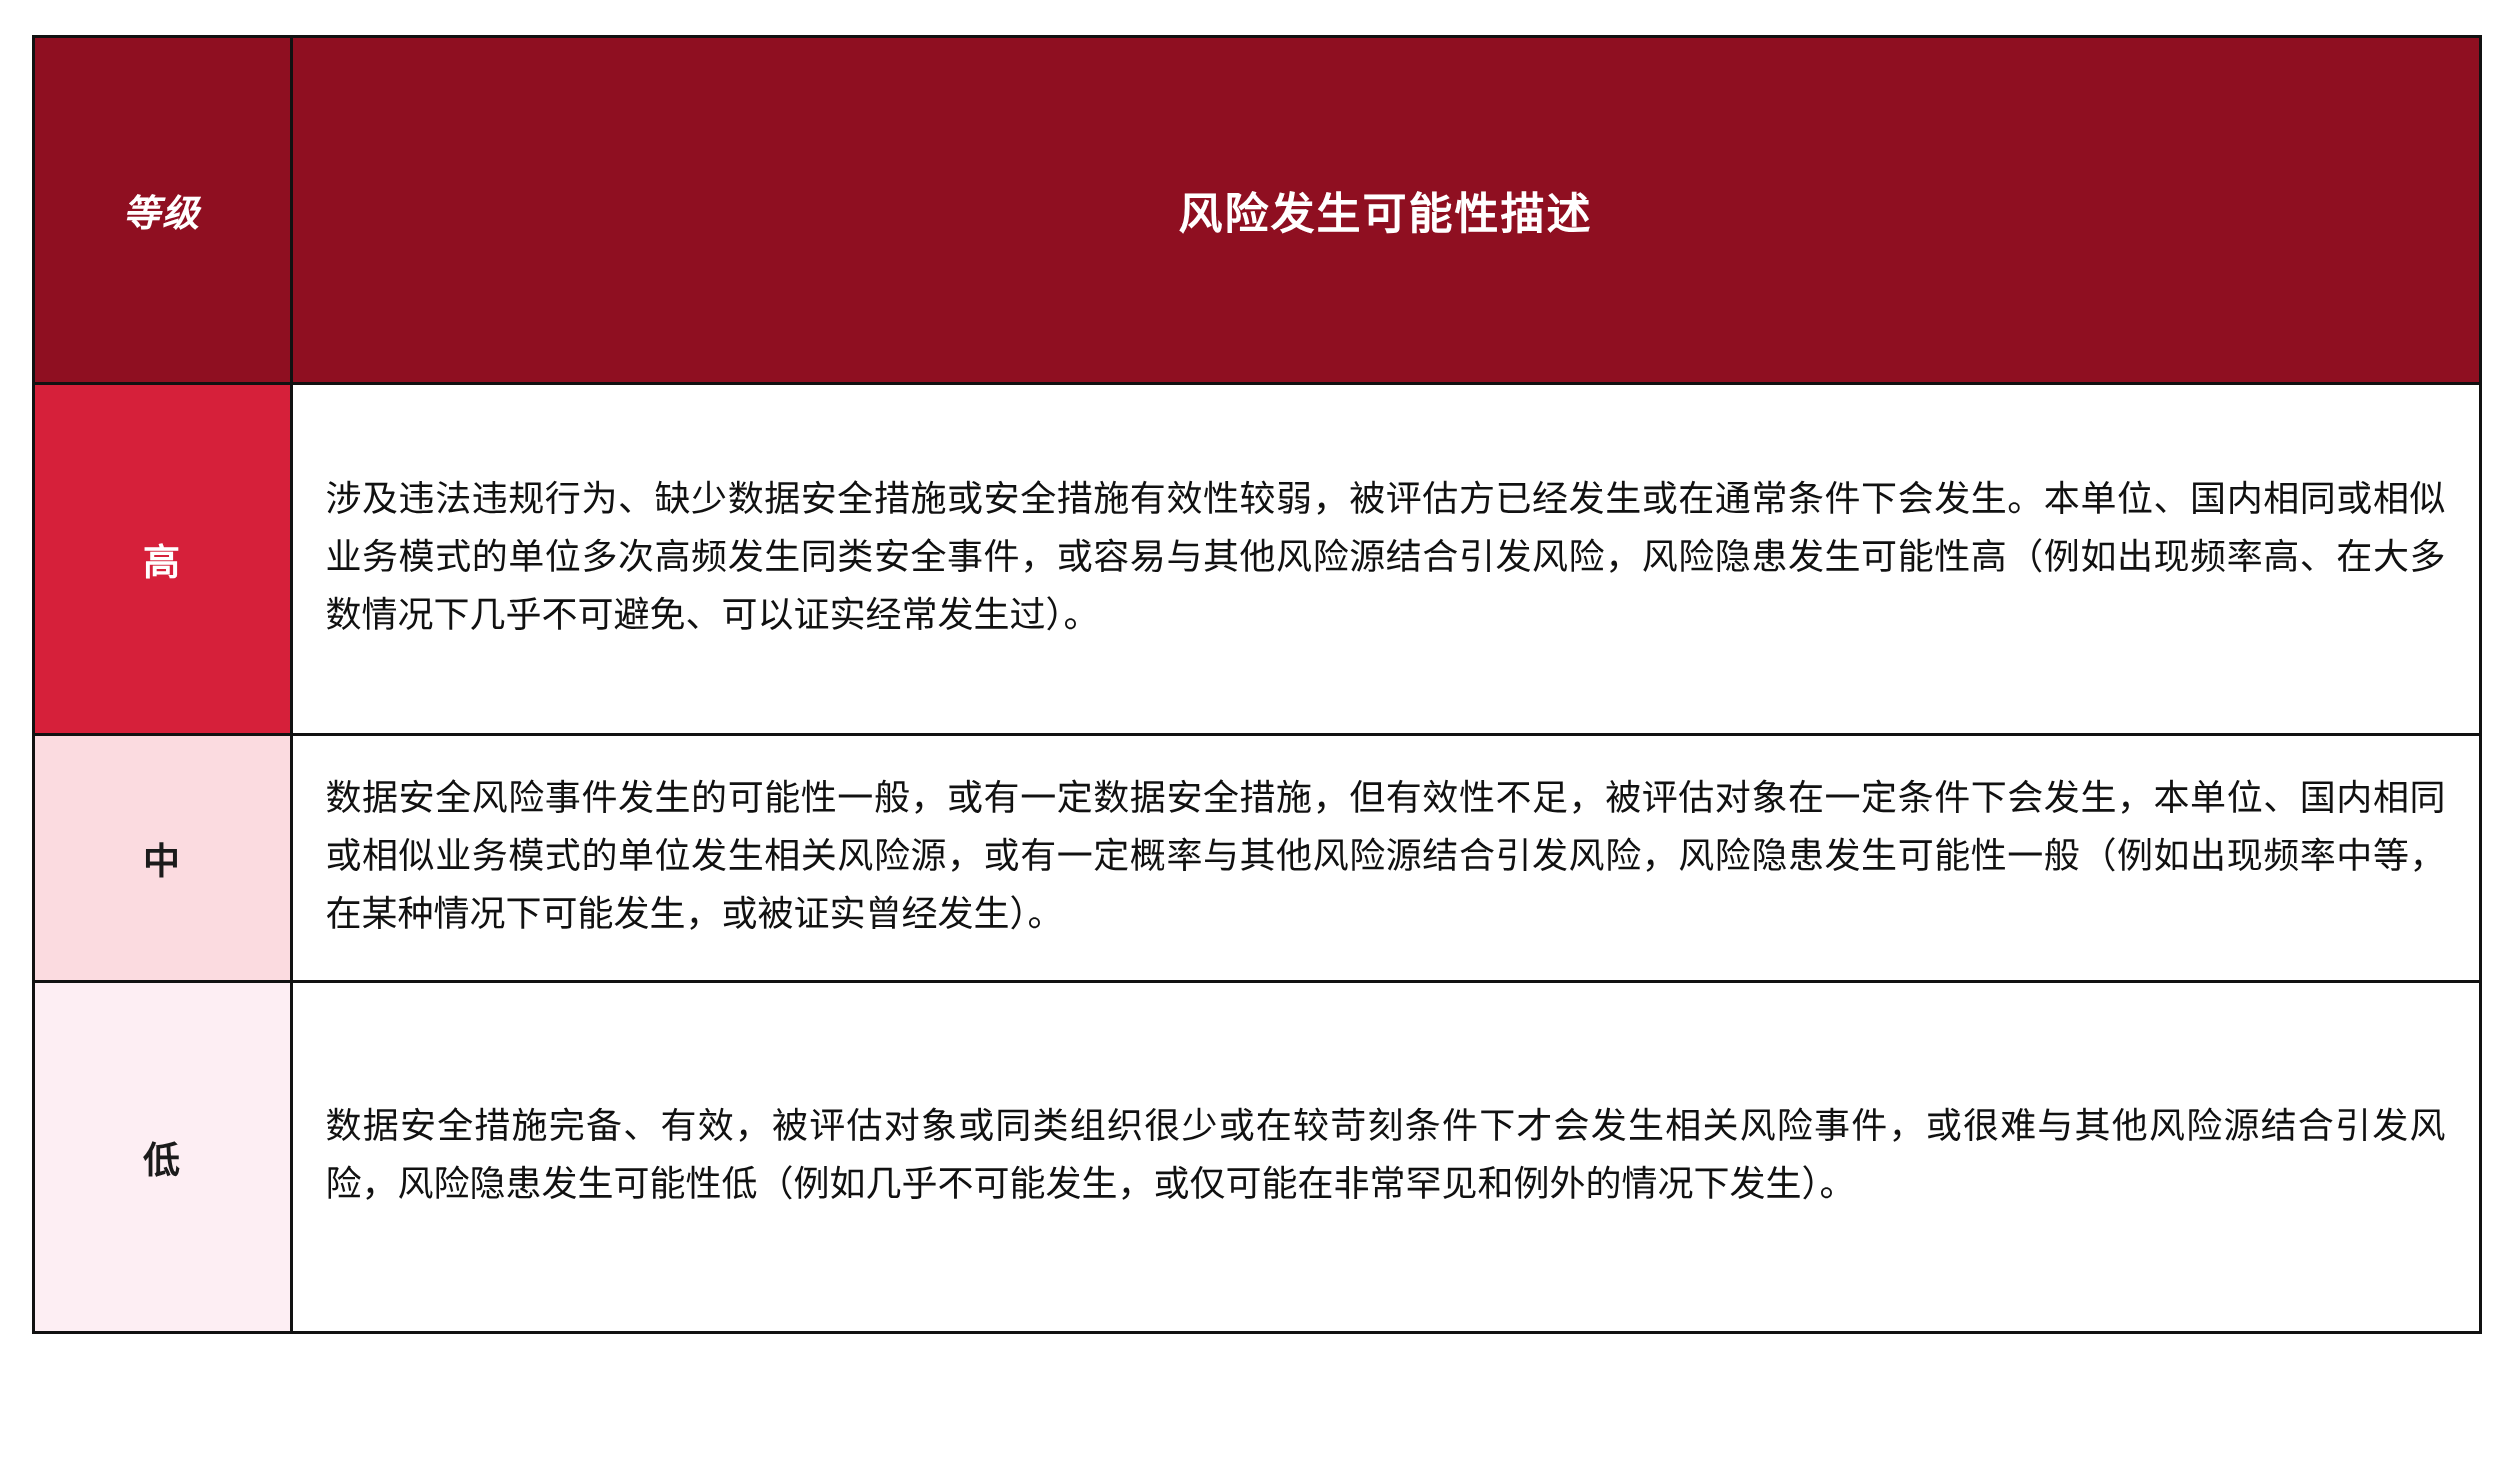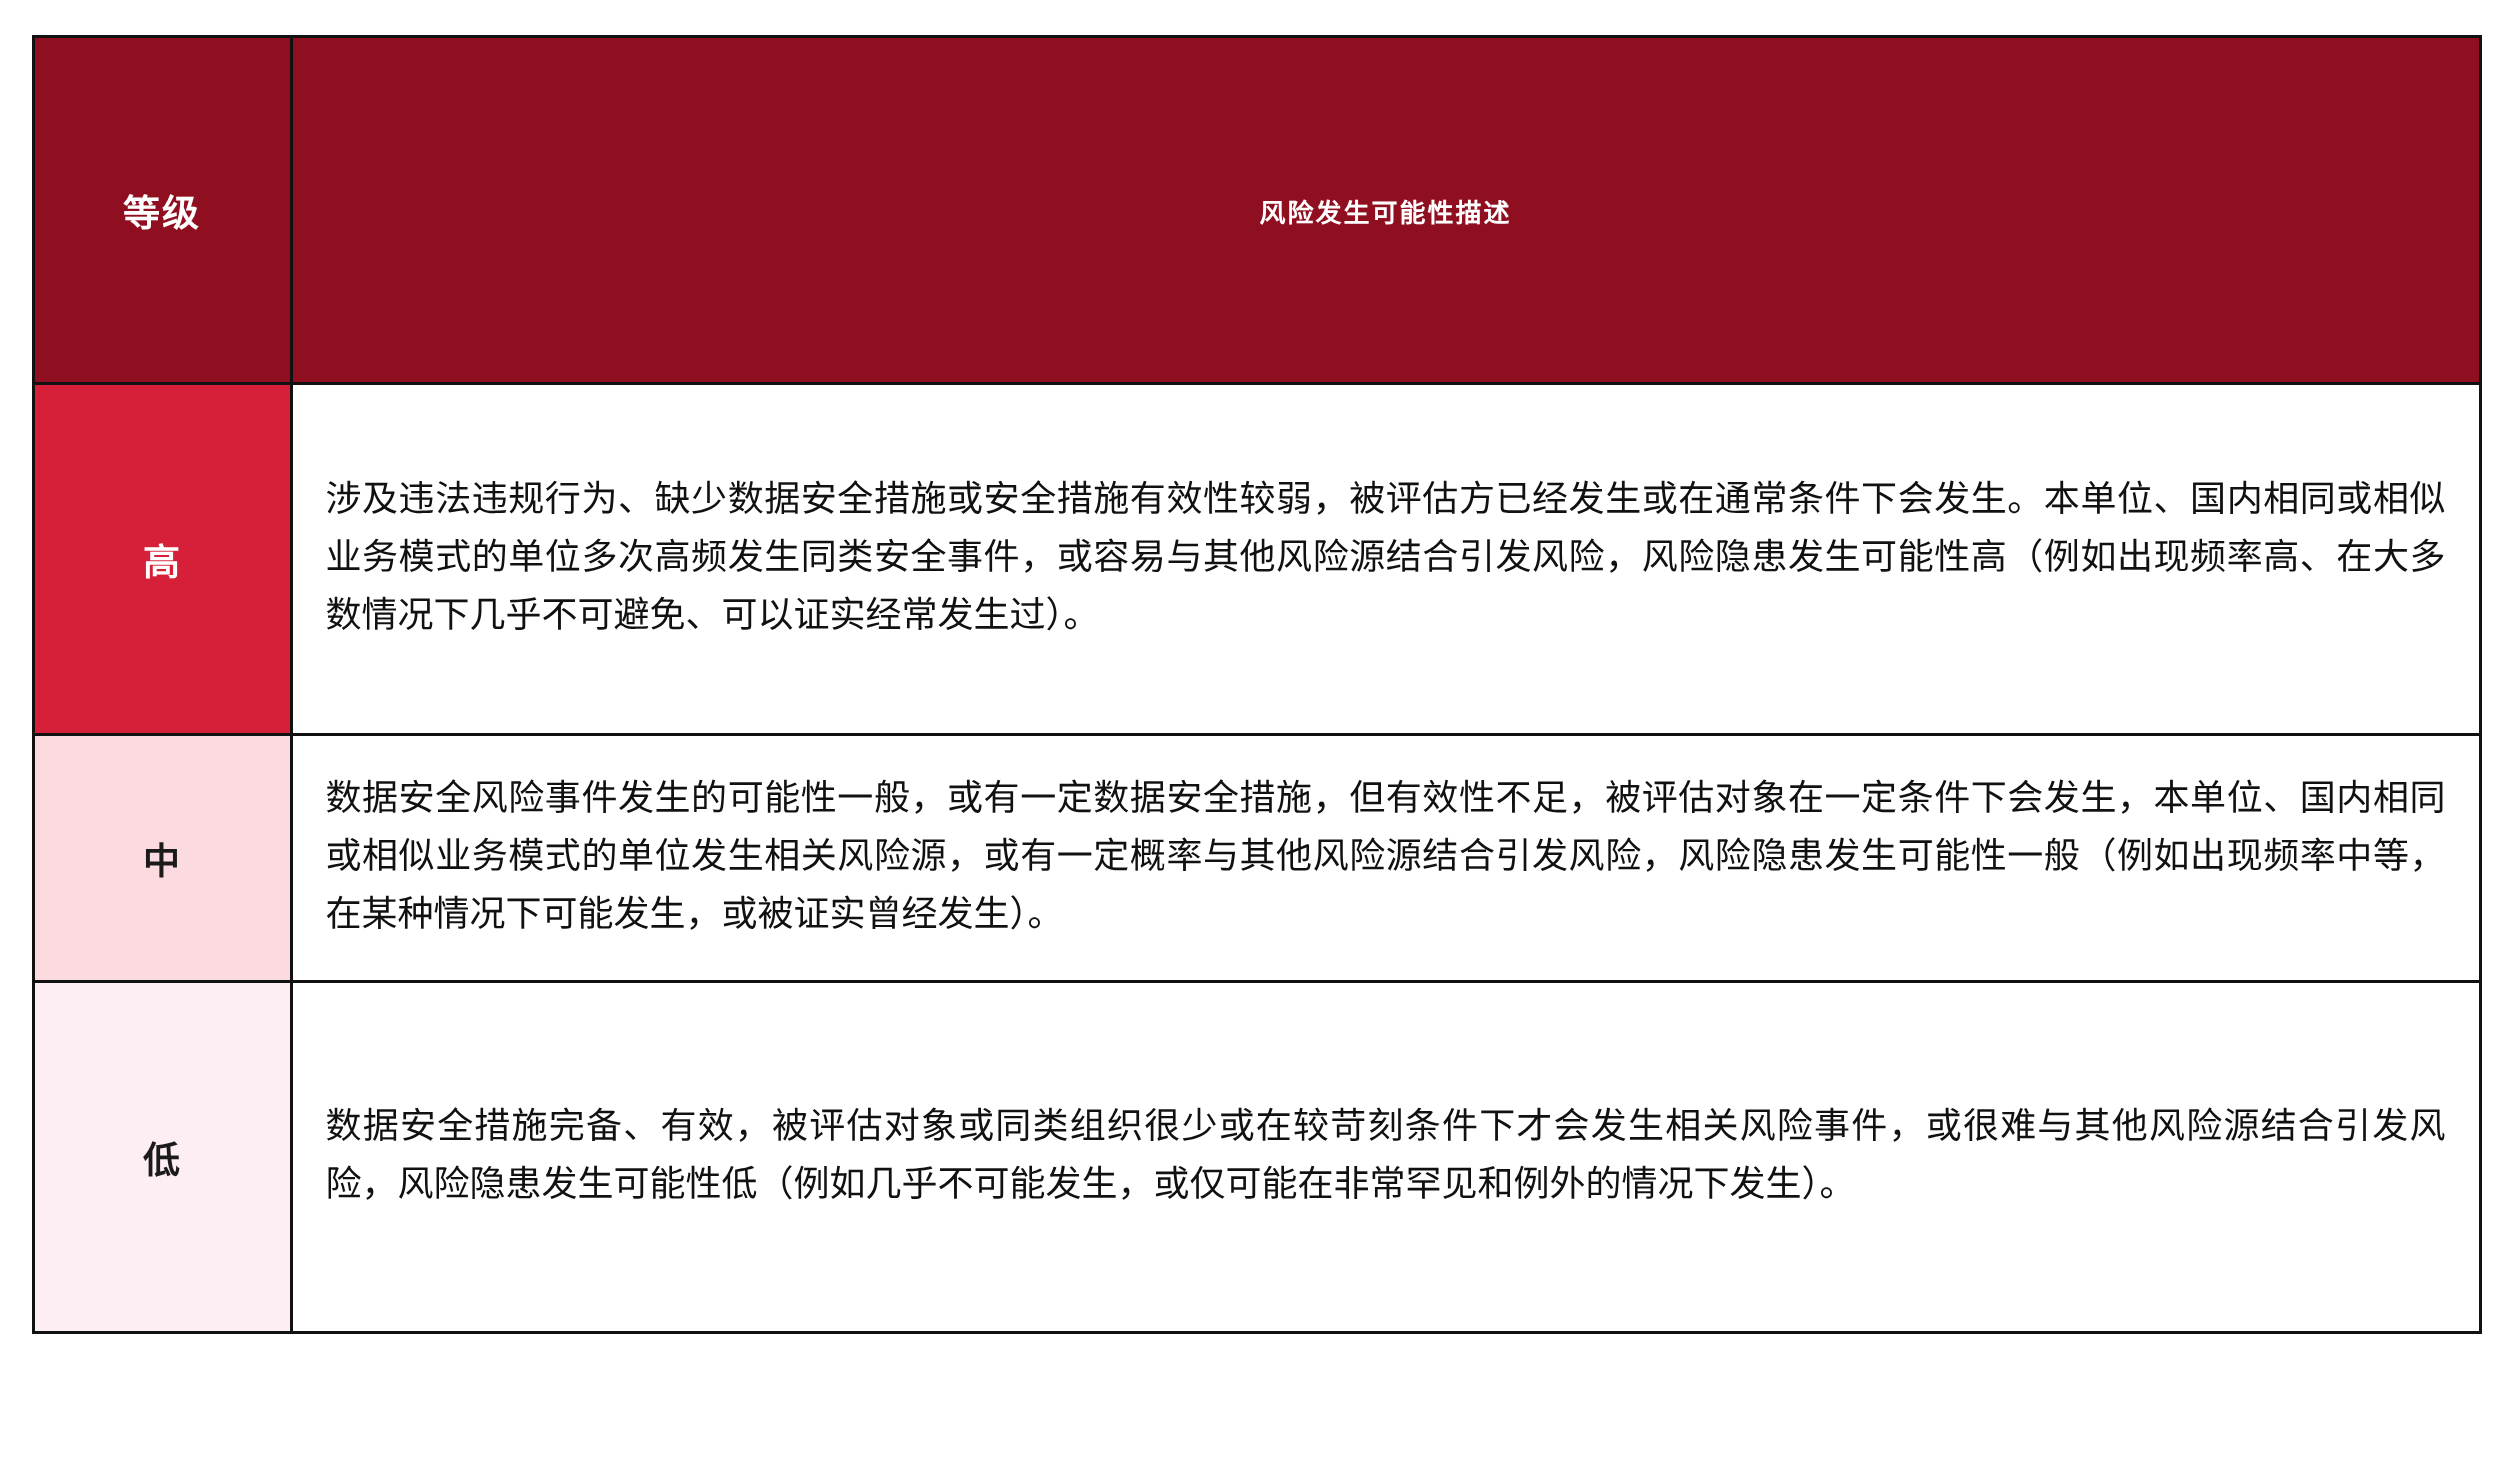--- a/index.html
+++ b/index.html
@@ -46,23 +46,24 @@
     background: #8f0f21;
     color: #ffffff;
     height: 347px;
     text-align: center;
     font-size: 37px;
     font-weight: 700;
     letter-spacing: 2px;
   }
   .hdr-cell.level {
     font-size: 37px;
+    font-style: italic;
   }
   .hdr-cell.desc {
-    font-size: 26px;
+    font-size: 44px;
   }
 
   
   .level-cell {
     text-align: center;
     font-size: 37px;
     font-weight: 700;
     color: #1b1b1b;
     letter-spacing: 1px;
   }

